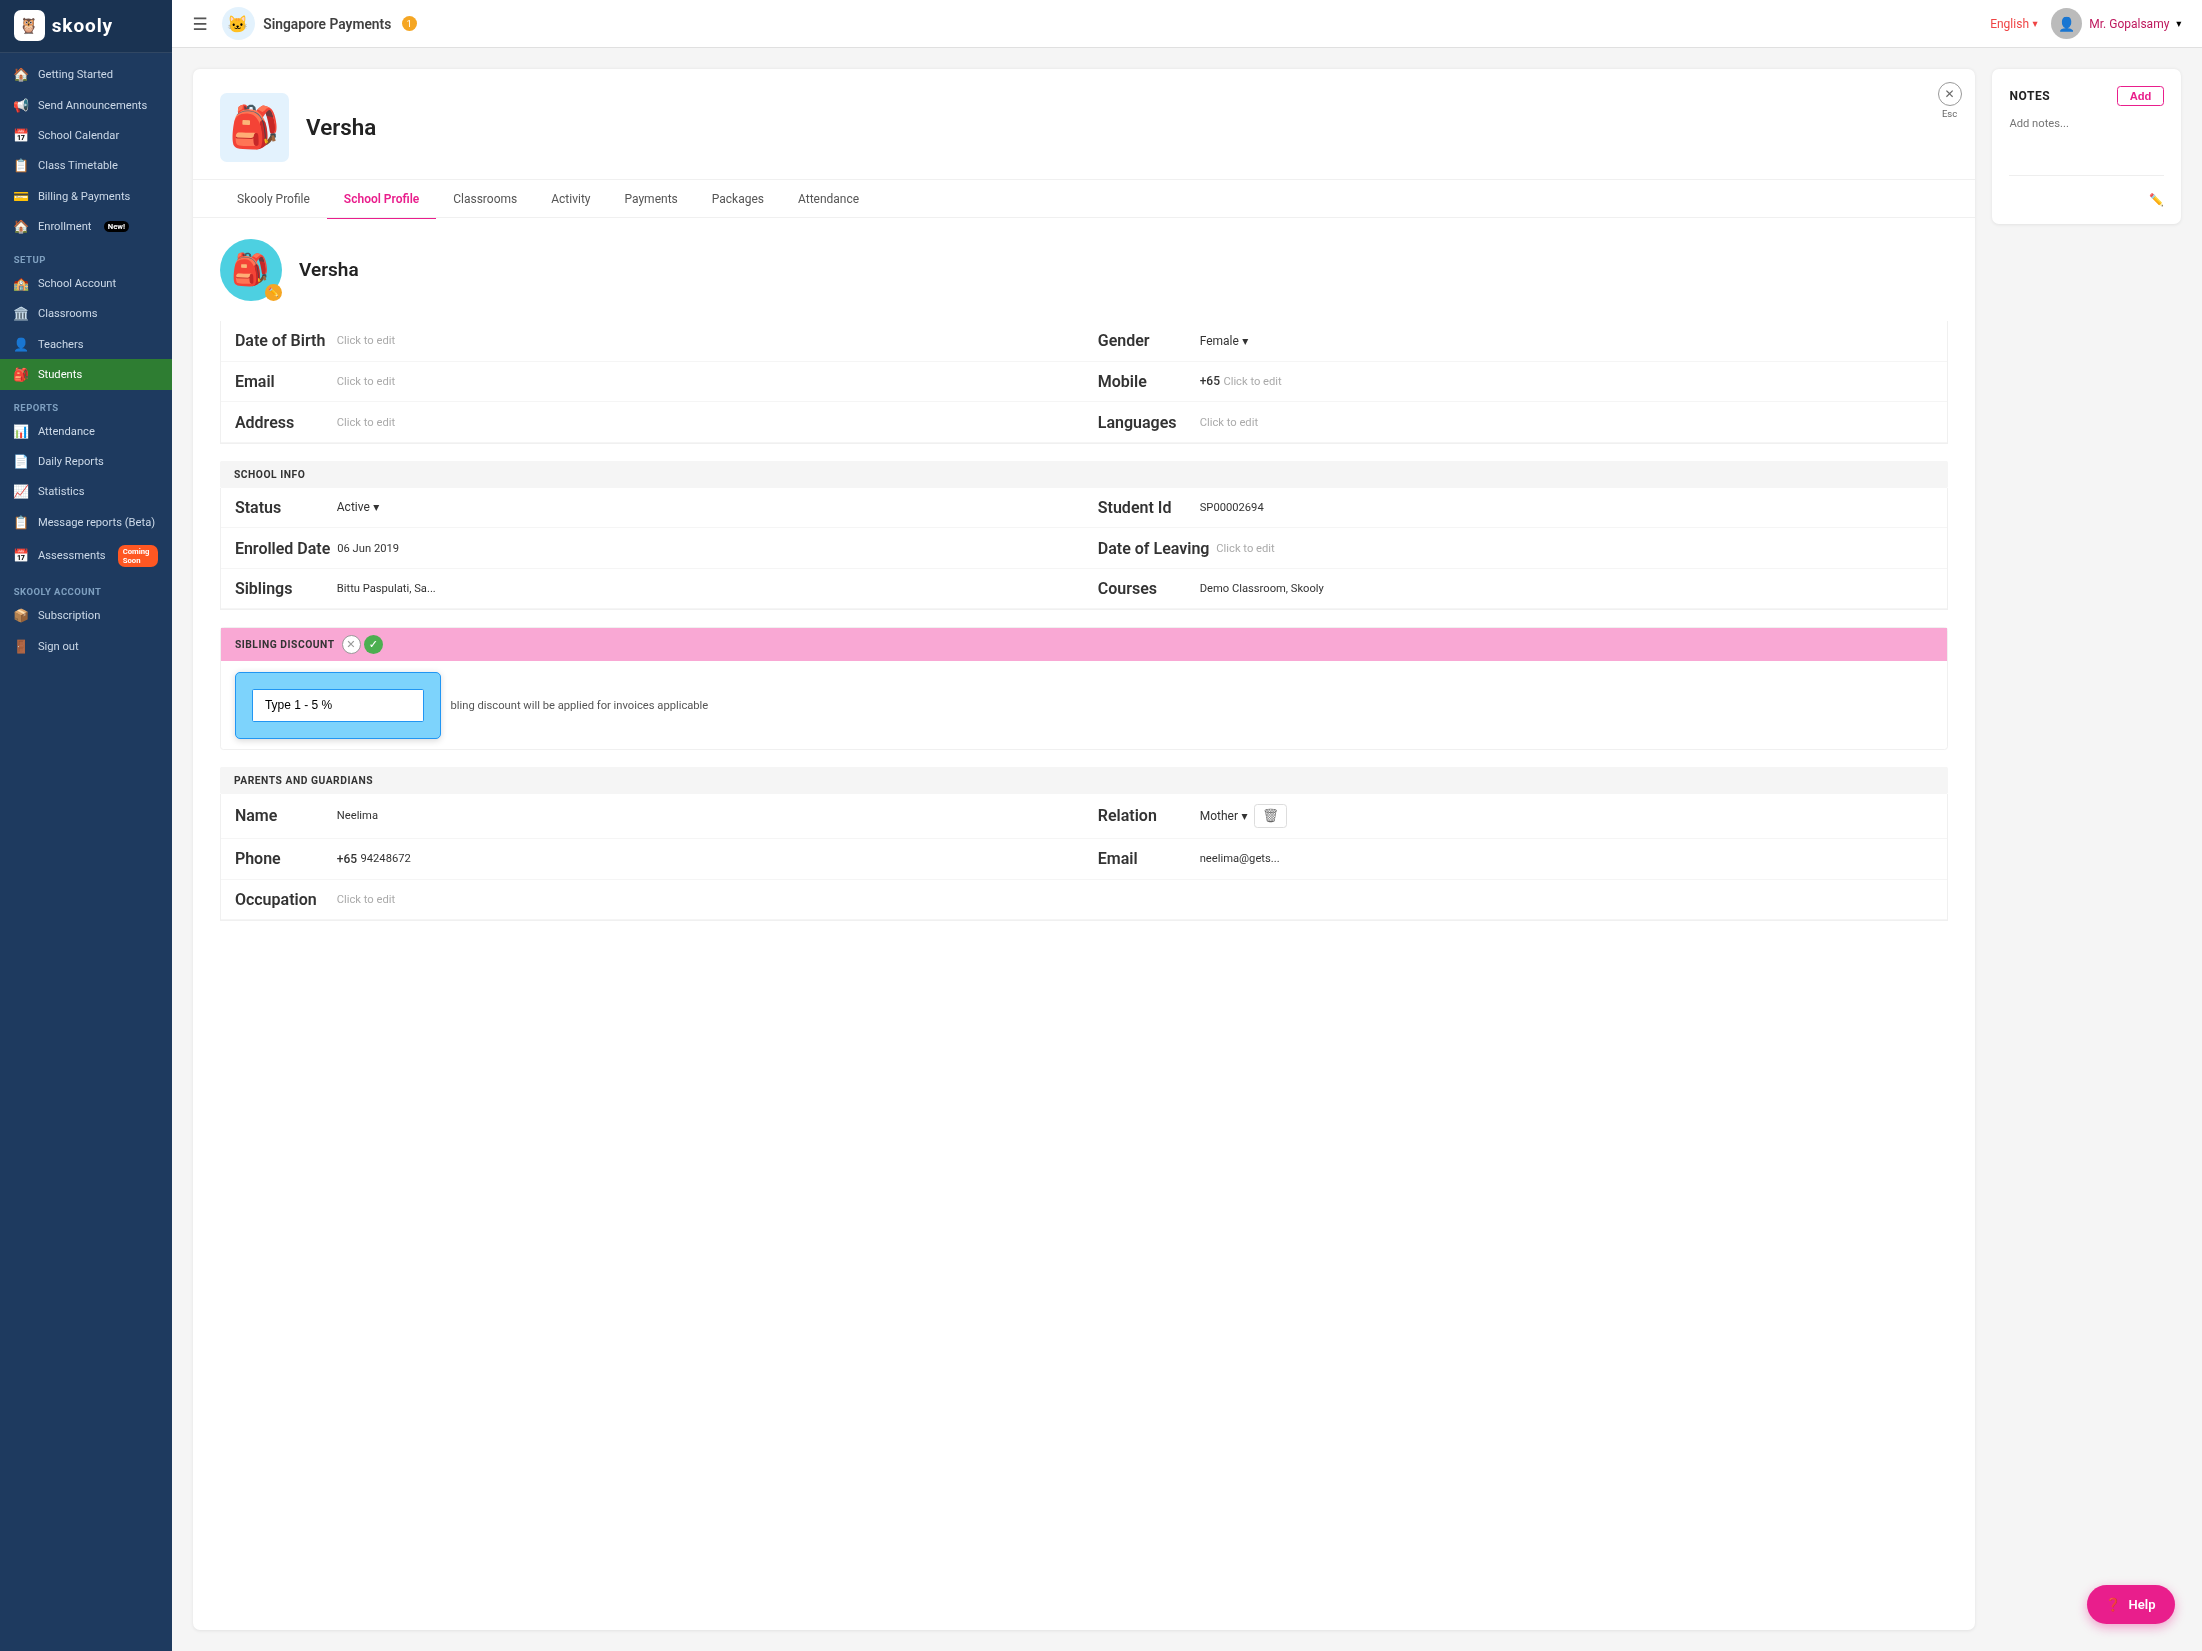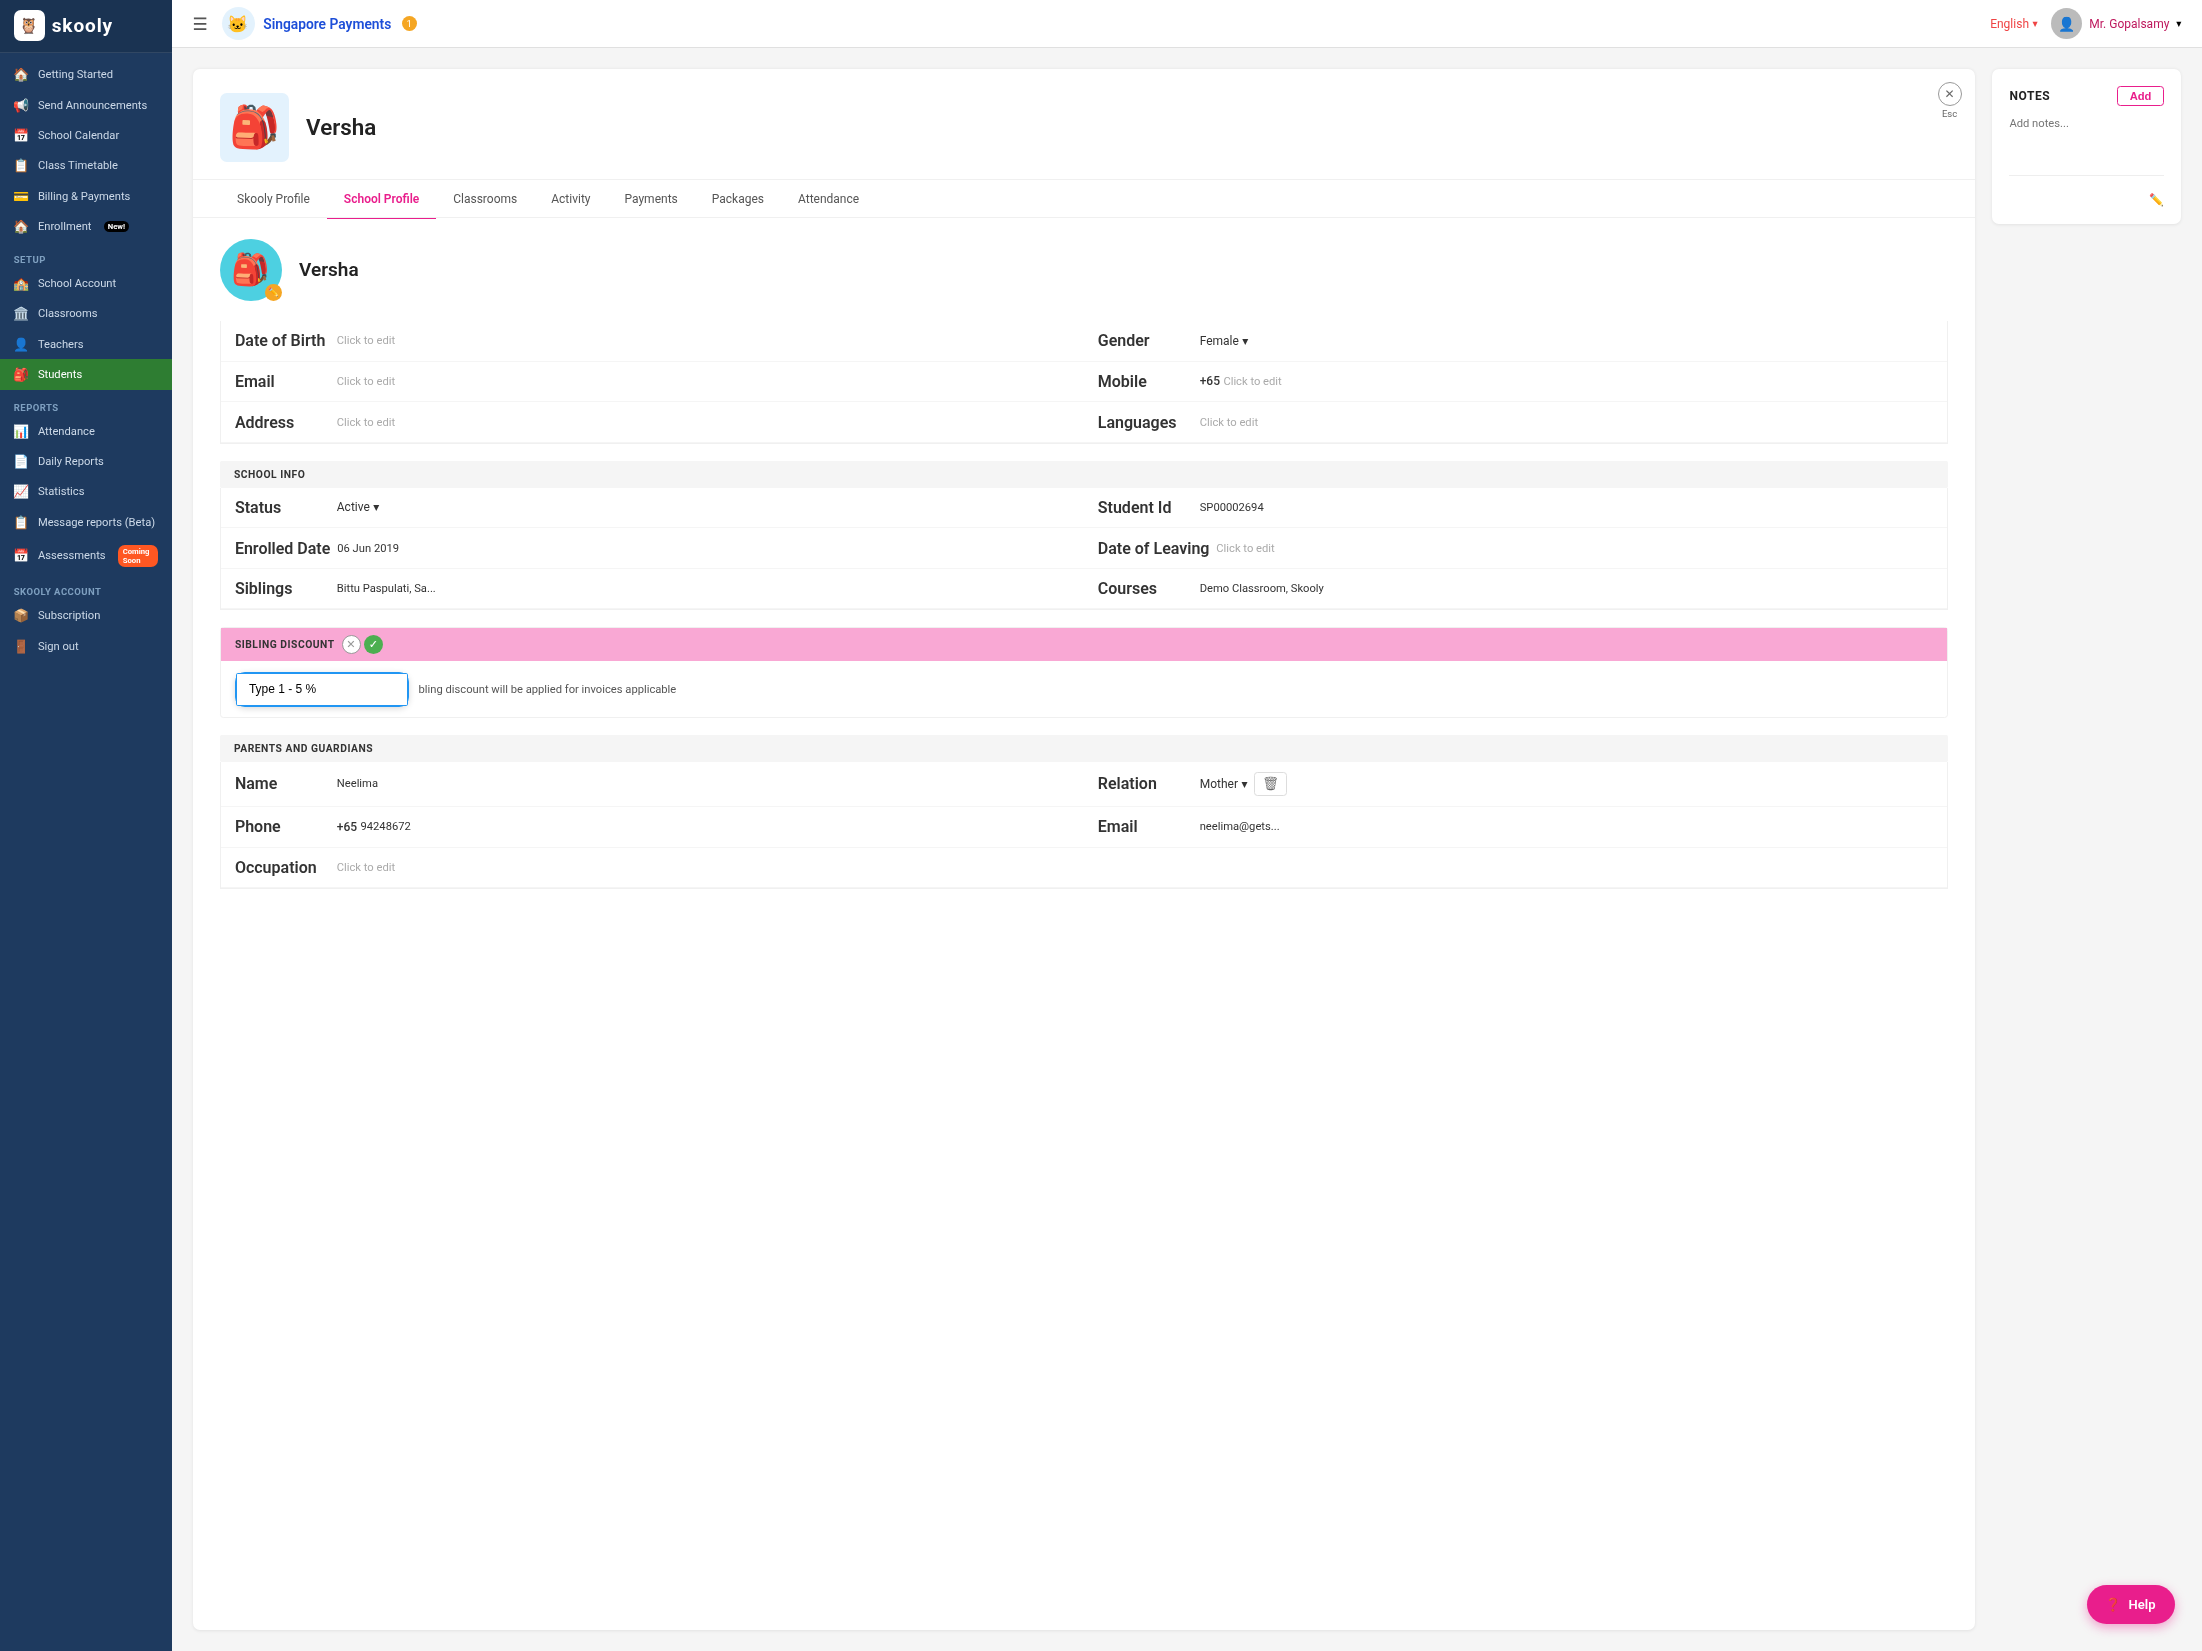--- a/index.html
+++ b/index.html
@@ -87,21 +87,21 @@
     #topbar .hamburger { font-size: 17px; cursor: pointer; color: #555; }
     .topbar-avatar-group { display: flex; align-items: center; gap: 8.6px; }
     .topbar-school-avatar {
       width: 33px; height: 33px;
       border-radius: 50%;
       background: #e3f2fd;
       display: flex; align-items: center; justify-content: center;
       font-size: 17px;
       overflow: hidden;
     }
-    .topbar-school-name { font-size: 13.8px; font-weight: 600; color: #1d4ed8; }
+    .topbar-school-name { font-size: 13.8px; font-weight: 600; color: #404040; }
     .notification-dot {
       background: #f5a623;
       color: #fff;
       border-radius: 50%;
       width: 15.5px; height: 15.5px;
       font-size: 9.5px;
       display: inline-flex; align-items: center; justify-content: center;
       margin-left: 1.7px;
     }
     .topbar-right { margin-left: auto; display: flex; align-items: center; gap: 13.8px; }
@@ -269,23 +269,23 @@
       gap: 6.9px;
     }
     .sibling-body { padding: 10.3px 13.8px; font-size: 11.2px; color: #555; }
 
     
     .discount-input-popup {
       position: absolute;
       top: 0; left: 0;
       background: #7dd3fc;
       border: 1.7px solid #2196f3;
-      border-radius: 10px;
+      border-radius: 5px;
       z-index: 20;
-      padding: 0;
+      padding: 16px;
       box-shadow: 0 1.7px 6.9px rgba(0,0,0,0.15);
     }
     .discount-input-popup input {
       border: none;
       outline: none;
       font-size: 12px;
       padding: 8.6px 12px;
       width: 172px;
       border-radius: 1.7px;
     }

